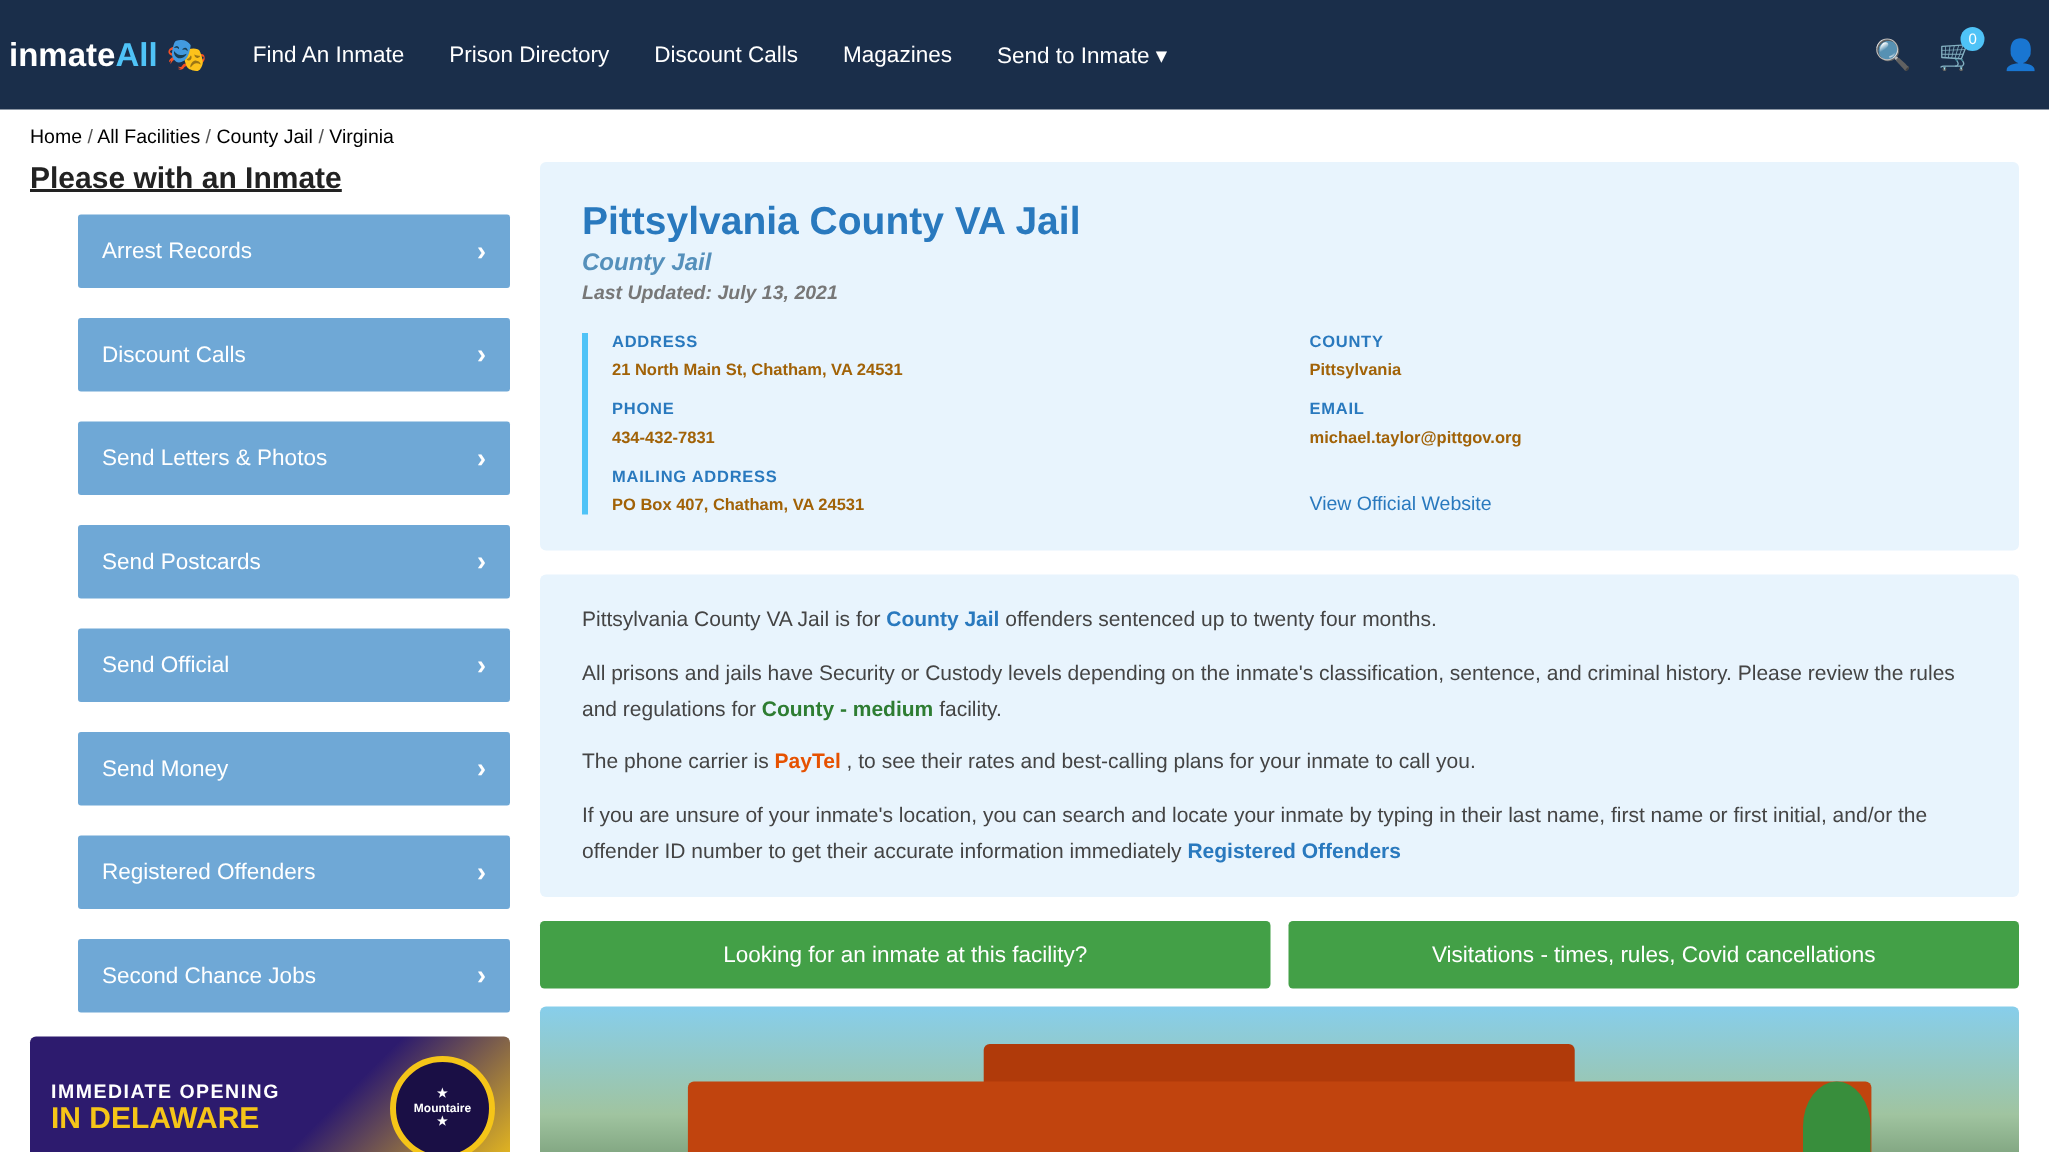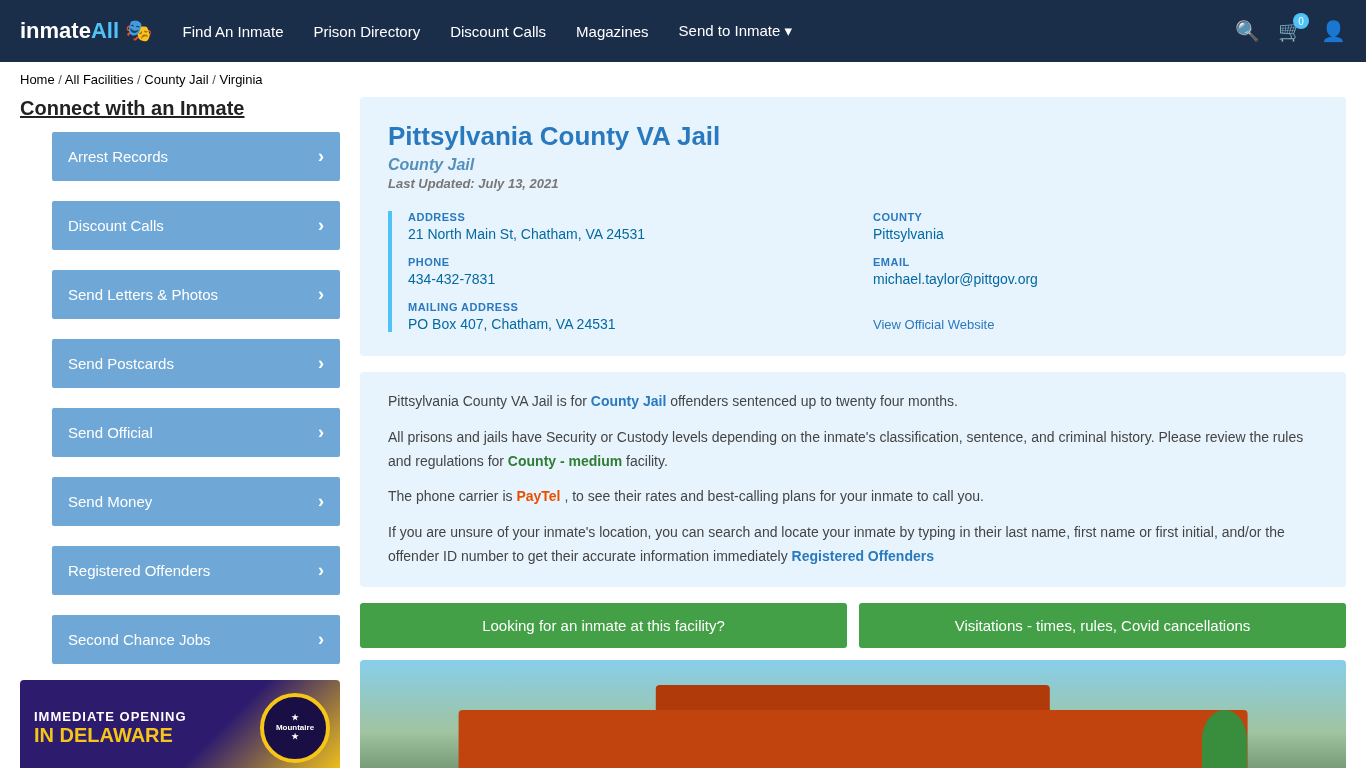--- a/index.html
+++ b/index.html
@@ -2,22 +2,22 @@
 <html><head>
   <meta charset="utf-8">
   <style>
     * { box-sizing: border-box; margin: 0; padding: 0; }
     body { font-family: Arial, sans-serif; font-size: 14px; color: #333; background: #fff; }
 
     
     .header {
       background: #1a2e4a;
       display: flex;
-      padding: 0 20px;
-      height: 62px;
+      padding: 0 6px;
+      height: 73px;
     }
     .logo {
       display: flex;
       align-items: center;
       margin-right: 30px;
     }
     .logo-text {
       color: #fff;
       font-size: 22px;
       font-weight: bold;
@@ -215,22 +215,23 @@
     .detail-group label {
       display: block;
       font-size: 11px;
       font-weight: bold;
       color: #2979be;
       text-transform: uppercase;
       letter-spacing: 0.5px;
       margin-bottom: 3px;
     }
     .detail-group span {
-      font-size: 14px;
-      color: #0369a1;
+      font-size: 11px;
+      color: #a16207;
+      font-weight: bold;
     }
     .detail-link {
       color: #2979be;
       text-decoration: none;
       font-size: 13px;
     }
 
     .facility-description {
       background: #e8f4fd;
       border-radius: 4px;
@@ -358,21 +359,21 @@
   <a href="#">All Facilities</a>
   <span> / </span>
   <a href="#">County Jail</a>
   <span> / </span>
   <a href="#">Virginia</a>
 </div>
 
 <div class="main-container">
 
   <aside class="sidebar">
-    <h2 class="sidebar-title">Connect with an Inmate</h2>
+    <h2 class="sidebar-title">Please with an Inmate</h2>
     <div class="sidebar-menu">
 
       <div class="sidebar-item">
         <span class="sidebar-item-label">Arrest Records</span>
         <span class="sidebar-chevron">›</span>
       </div>
       <div class="sidebar-item">
         <span class="sidebar-item-label">Discount Calls</span>
         <span class="sidebar-chevron">›</span>
       </div>

